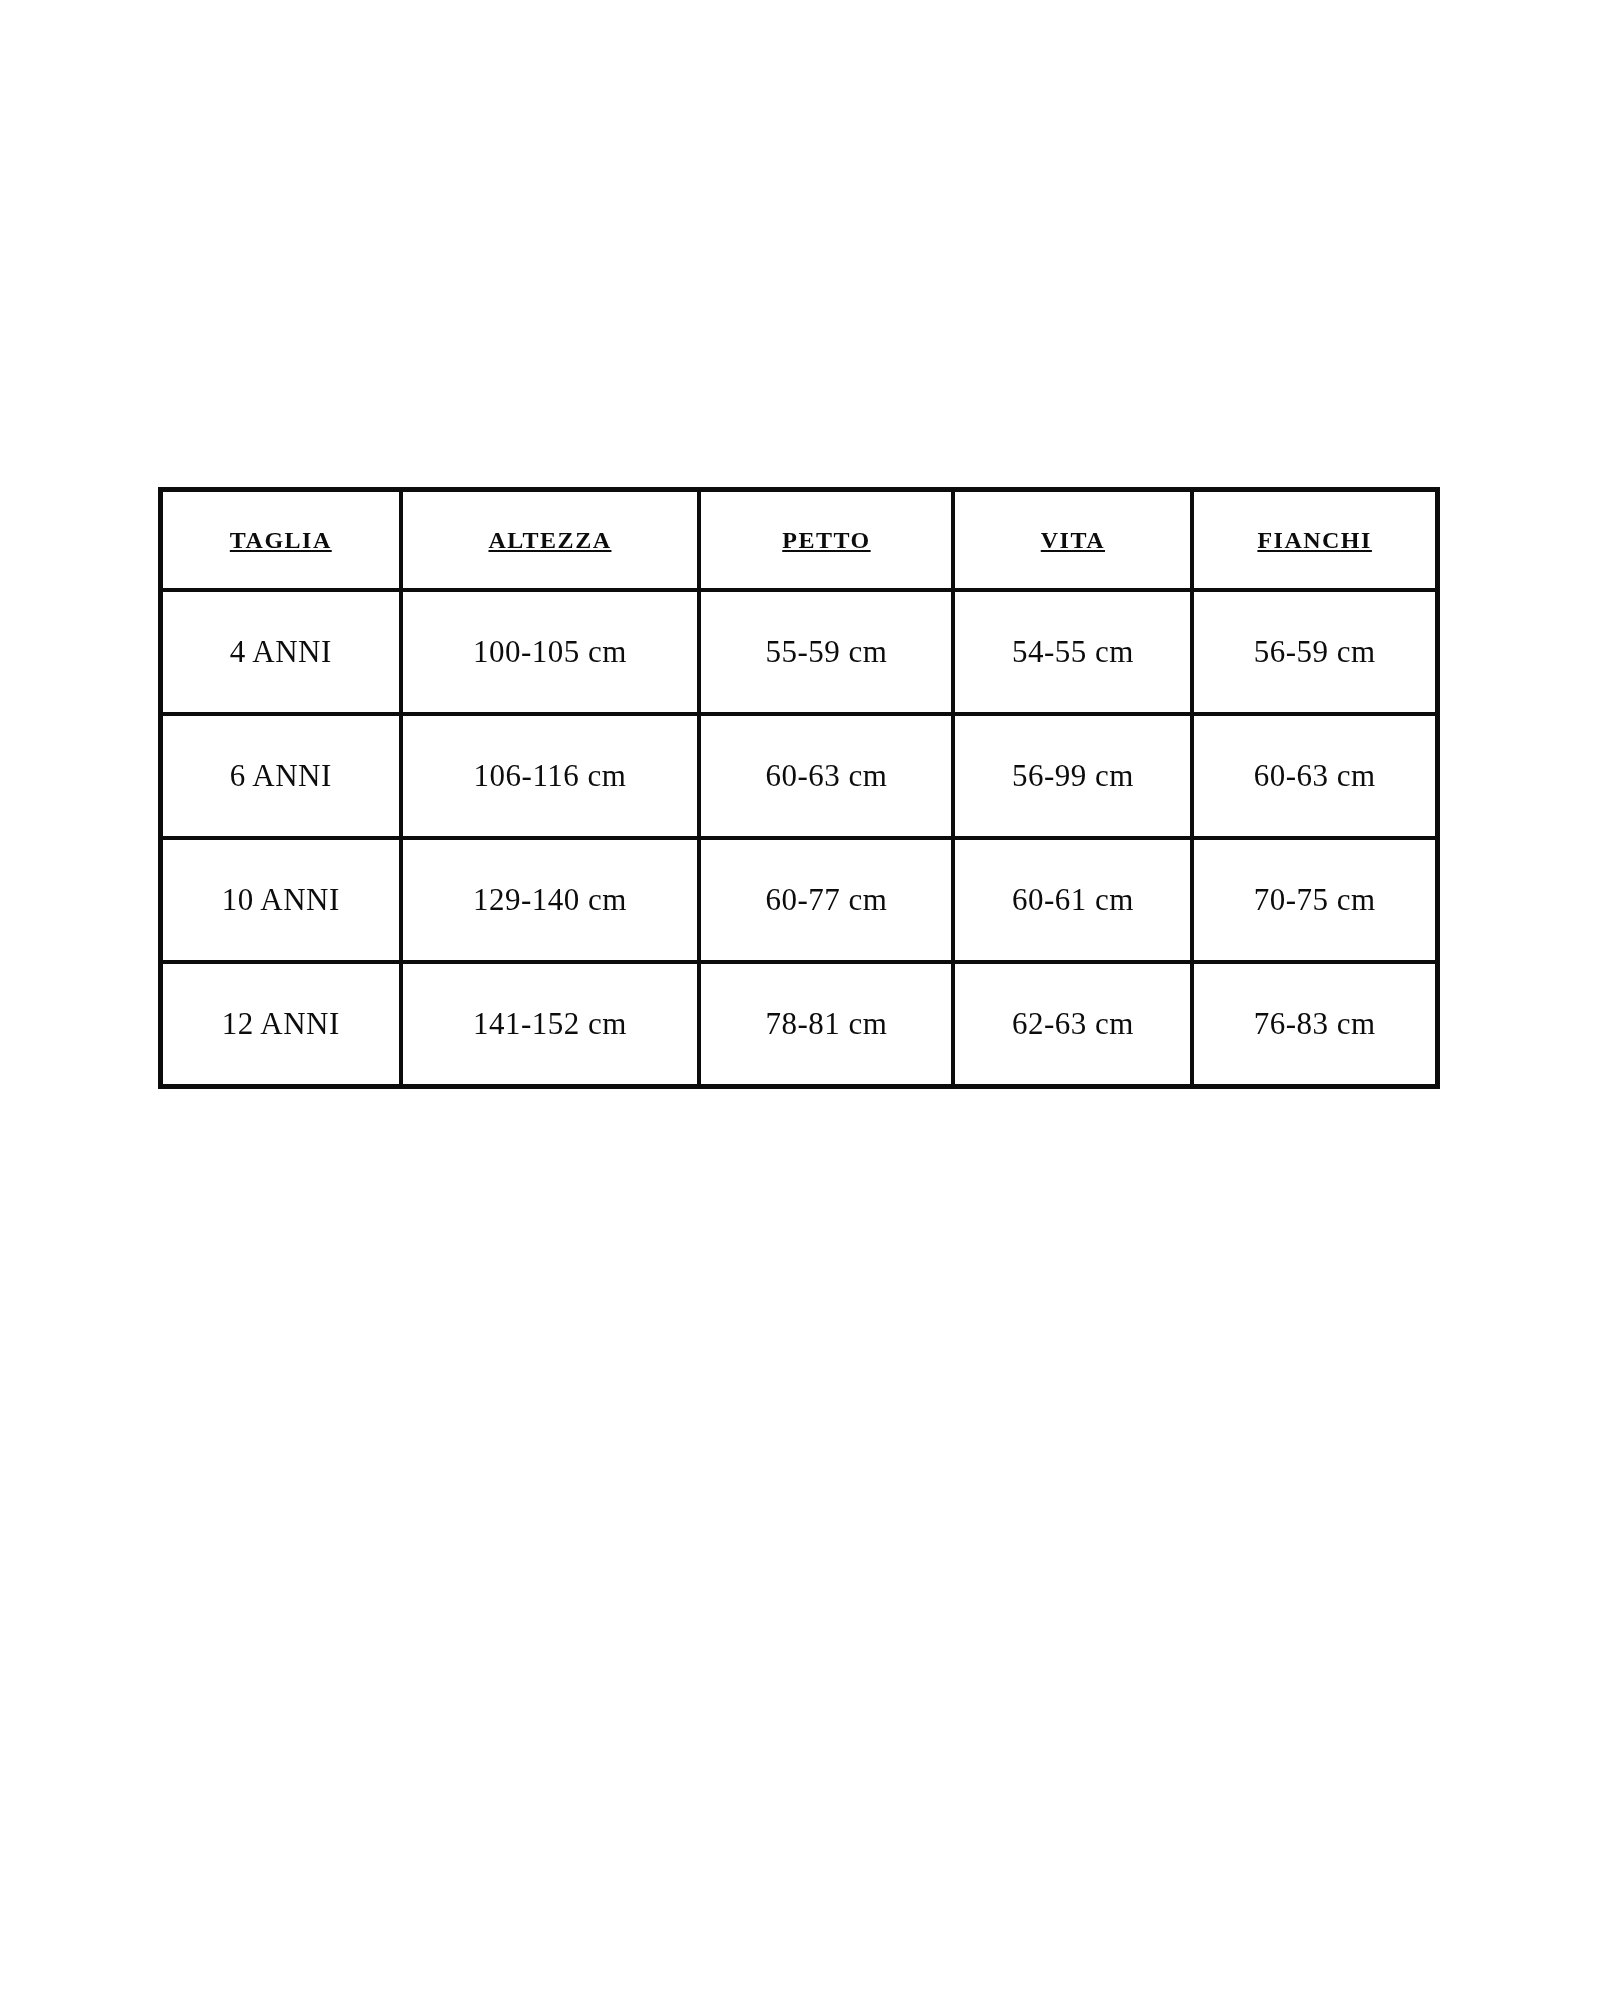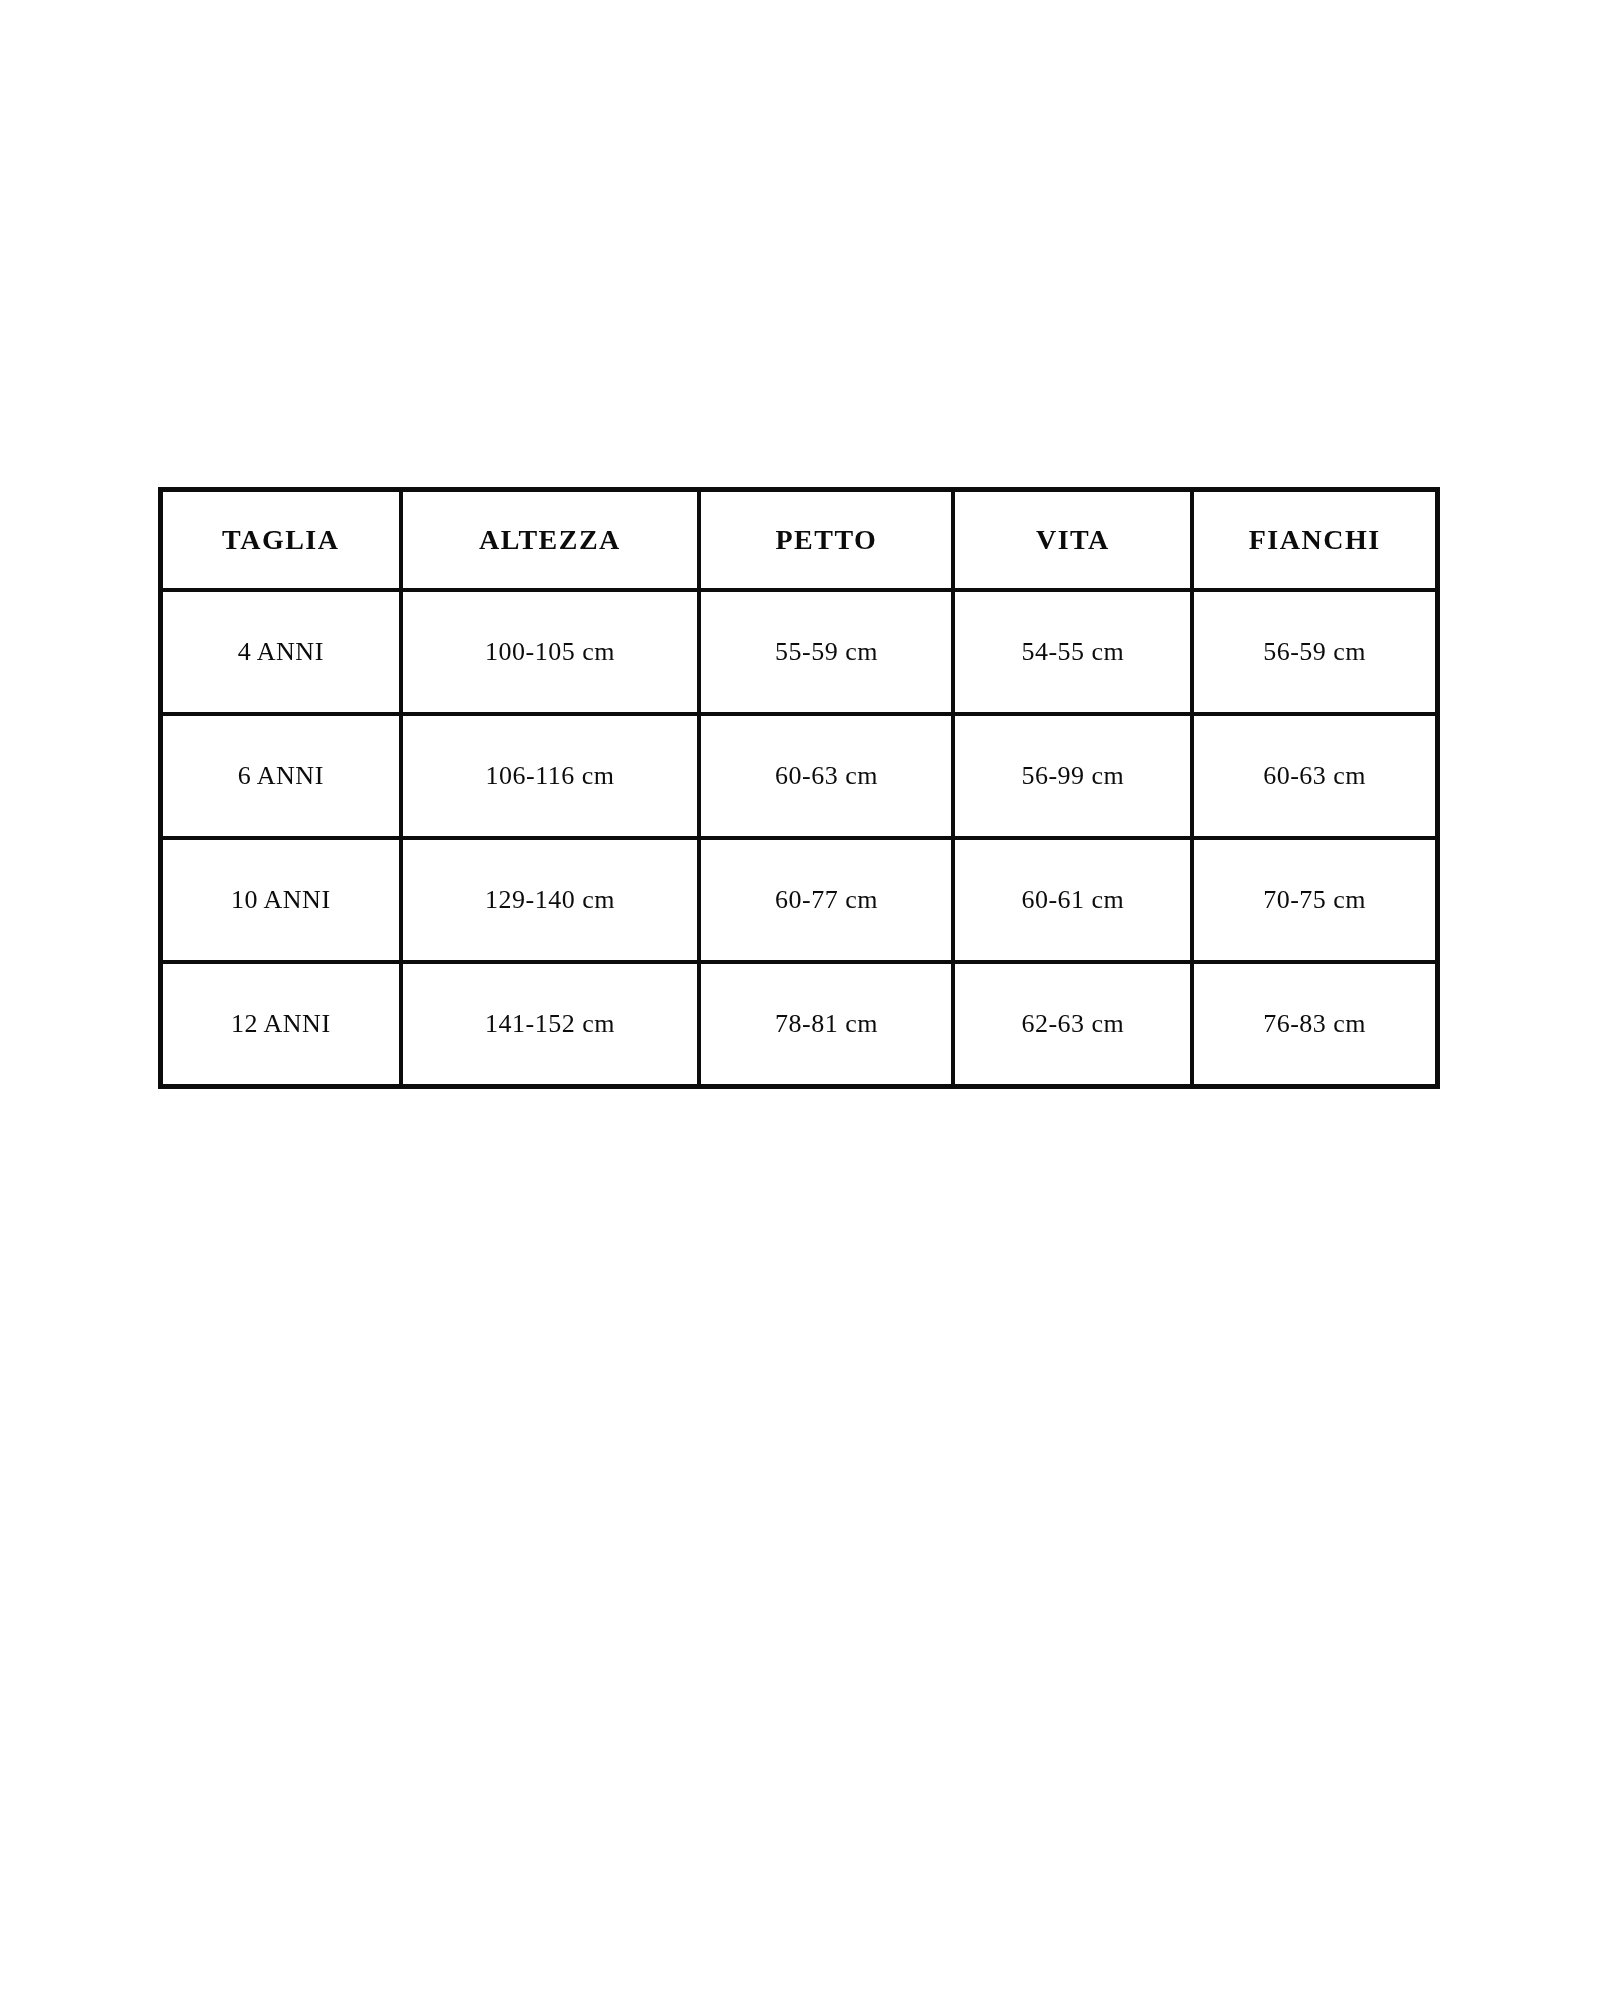--- a/index.html
+++ b/index.html
@@ -34,27 +34,28 @@
     text-align: center;
     vertical-align: middle;
     padding: 0;
     background: #ffffff;
     overflow: hidden;
     white-space: nowrap;
   }
   .size-table th {
     height: 96px;
     font-weight: bold;
-    font-size: 28px;
+    font-size: 24px;
     letter-spacing: 1.5px;
+    text-decoration: underline;
   }
   .size-table td {
     height: 120px;
     font-weight: normal;
-    font-size: 26px;
+    font-size: 31px;
     letter-spacing: 0.5px;
   }
 </style>
 </head>
 <body>
 
 <div class="page">
   <table class="size-table">
     <colgroup>
       <col class="c0">

